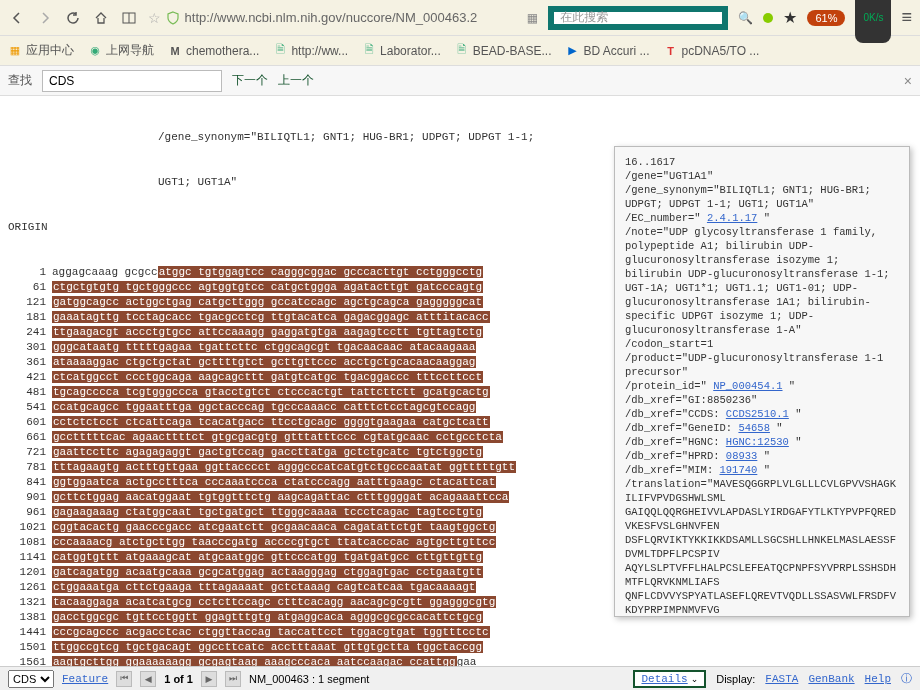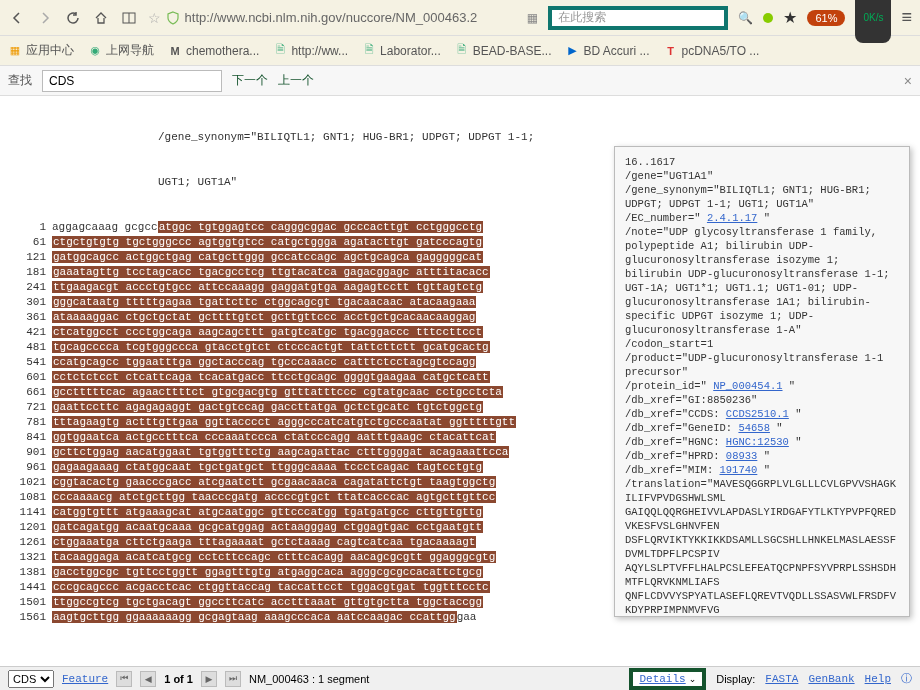--- a/index.html
+++ b/index.html
@@ -2,21 +2,21 @@
 <html><head>
 <meta charset="utf-8">
 <style>
   * { margin: 0; padding: 0; box-sizing: border-box; }
   body { font-family: Arial, sans-serif; font-size: 12px; background: #f5f2e3; width: 920px; height: 690px; overflow: hidden; }
   
   .toolbar { height: 36px; display: flex; align-items: center; padding: 0 8px; gap: 10px; border-bottom: 1px solid #ddd; background: #f5f2e3; }
   .nav-btn { width: 18px; height: 18px; display: flex; align-items: center; justify-content: center; cursor: pointer; color: #555; }
   .url-bar { flex: 1; display: flex; align-items: center; gap: 6px; height: 26px; }
   .url-text { flex: 1; color: #666; font-size: 13px; }
-  .search-box { width: 180px; height: 24px; padding: 0 6px; border: 4px solid #0f766e; background: #fff; color: #999; font-size: 12px; display: flex; align-items: center; }
+  .search-box { width: 180px; height: 24px; padding: 0 6px; border: 6px solid #0f766e; background: #fff; color: #999; font-size: 12px; display: flex; align-items: center; }
   .badge { background: #c2410c; color: #fff; border-radius: 12px; padding: 2px 8px; font-size: 11px; }
   .speed { background: #333; color: #0a5; border-radius: 8px; padding: 20px 8px; font-size: 10px; }
   .green-dot { width: 10px; height: 10px; background: #8c0; border-radius: 50%; }
   .menu-icon { font-size: 18px; color: #555; }
   
   .bookmarks { height: 30px; display: flex; align-items: center; padding: 0 8px; gap: 14px; border-bottom: 1px solid #ddd; font-size: 12px; }
   .bm-item { display: flex; align-items: center; gap: 4px; color: #555; cursor: pointer; }
   .bm-icon { width: 14px; height: 14px; display: inline-flex; align-items: center; justify-content: center; font-size: 11px; }
   
   .findbar { height: 30px; display: flex; align-items: center; padding: 0 8px; gap: 10px; border-bottom: 1px solid #ddd; background: #f7f7f7; }
@@ -35,21 +35,21 @@
   .hl { background: #8b4830; color: #fff; padding: 0 1px; }
   
   .feature-panel { position: absolute; right: 10px; top: 50px; width: 296px; height: 471px; background: #f7f7f7; border: 1px solid #bbb; box-shadow: 2px 2px 6px rgba(0,0,0,0.25); padding: 8px 10px; font-family: "Courier New", monospace; font-size: 10.5px; line-height: 14px; overflow: hidden; color: #333; margin-left: 32px; }
   .feature-panel a { color: #36c; text-decoration: underline; }
   
   .bottombar { height: 24px; display: flex; align-items: center; padding: 0 8px; gap: 8px; background: #f0f0f0; border-top: 1px solid #ccc; font-size: 11px; }
   .bb-select { height: 18px; font-size: 11px; }
   .bb-link { color: #36c; text-decoration: underline; cursor: pointer; font-family: Liberation Mono, monospace; }
   .bb-nav { width: 16px; height: 16px; background: #ddd; border: 1px solid #bbb; display: inline-flex; align-items: center; justify-content: center; cursor: pointer; font-size: 9px; color: #666; }
   .bb-right { margin-left: auto; display: flex; align-items: center; gap: 10px; }
-  .details-btn { border: 4px solid #14532d; padding: 1px 6px; background: #fff; display: inline-flex; align-items: center; gap: 3px; }
+  .details-btn { border: 2px solid #14532d; padding: 1px 6px; background: #fff; display: inline-flex; align-items: center; gap: 3px; }
   
   svg { display: block; }
 </style>
 </head>
 <body>
 
 <div class="toolbar">
   <div class="nav-btn">
       <svg width="12" height="12" viewBox="0 0 12 12">
         <path d="M8 1 L3 6 L8 11" stroke="#555" stroke-width="1.5" fill="none"></path>
@@ -138,20 +138,21 @@
   <input class="find-input" value="CDS" style="">
   <span class="find-nav">下一个</span>
   <span class="find-nav">上一个</span>
   <span class="find-close">×</span>
 </div>
 
 <div class="content-area">
   <div class="genbank">
     <div style="padding-left:150px">/gene_synonym="BILIQTL1; GNT1; HUG-BR1; UDPGT; UDPGT 1-1;</div>
     <div style="padding-left:150px">UGT1; UGT1A"</div>
+    <div class="origin-label">ORIGIN</div>
     <div id="seq-container"><div class="seq-row"><span class="seq-num">1</span><span class="seq-text"><span>aggagcaaag gcgcc</span><span class="hl">atggc tgtggagtcc cagggcggac gcccacttgt cctgggcctg</span></span></div><div class="seq-row"><span class="seq-num">61</span><span class="seq-text"><span class="hl">ctgctgtgtg tgctgggccc agtggtgtcc catgctggga agatacttgt gatcccagtg</span></span></div><div class="seq-row"><span class="seq-num">121</span><span class="seq-text"><span class="hl">gatggcagcc actggctgag catgcttggg gccatccagc agctgcagca gagggggcat</span></span></div><div class="seq-row"><span class="seq-num">181</span><span class="seq-text"><span class="hl">gaaatagttg tcctagcacc tgacgcctcg ttgtacatca gagacggagc atttitacacc</span></span></div><div class="seq-row"><span class="seq-num">241</span><span class="seq-text"><span class="hl">ttgaagacgt accctgtgcc attccaaagg gaggatgtga aagagtcctt tgttagtctg</span></span></div><div class="seq-row"><span class="seq-num">301</span><span class="seq-text"><span class="hl">gggcataatg tttttgagaa tgattcttc ctggcagcgt tgacaacaac atacaagaaa</span></span></div><div class="seq-row"><span class="seq-num">361</span><span class="seq-text"><span class="hl">ataaaaggac ctgctgctat gcttttgtct gcttgttccc acctgctgcacaacaaggag</span></span></div><div class="seq-row"><span class="seq-num">421</span><span class="seq-text"><span class="hl">ctcatggcct ccctggcaga aagcagcttt gatgtcatgc tgacggaccc tttccttcct</span></span></div><div class="seq-row"><span class="seq-num">481</span><span class="seq-text"><span class="hl">tgcagcccca tcgtgggccca gtacctgtct ctcccactgt tattcttctt gcatgcactg</span></span></div><div class="seq-row"><span class="seq-num">541</span><span class="seq-text"><span class="hl">ccatgcagcc tggaatttga ggctacccag tgcccaaacc catttctcctagcgtccagg</span></span></div><div class="seq-row"><span class="seq-num">601</span><span class="seq-text"><span class="hl">cctctctcct ctcattcaga tcacatgacc ttcctgcagc ggggtgaagaa catgctcatt</span></span></div><div class="seq-row"><span class="seq-num">661</span><span class="seq-text"><span class="hl">gcctttttcac agaacttttct gtgcgacgtg gtttatttccc cgtatgcaac cctgcctcta</span></span></div><div class="seq-row"><span class="seq-num">721</span><span class="seq-text"><span class="hl">gaattccttc agagagaggt gactgtccag gaccttatga gctctgcatc tgtctggctg</span></span></div><div class="seq-row"><span class="seq-num">781</span><span class="seq-text"><span class="hl">tttagaagtg actttgttgaa ggttacccct agggcccatcatgtctgcccaatat ggtttttgtt</span></span></div><div class="seq-row"><span class="seq-num">841</span><span class="seq-text"><span class="hl">ggtggaatca actgcctttca cccaaatccca ctatcccagg aatttgaagc ctacattcat</span></span></div><div class="seq-row"><span class="seq-num">901</span><span class="seq-text"><span class="hl">gcttctggag aacatggaat tgtggtttctg aagcagattac ctttggggat acagaaattcca</span></span></div><div class="seq-row"><span class="seq-num">961</span><span class="seq-text"><span class="hl">gagaagaaag ctatggcaat tgctgatgct ttgggcaaaa tccctcagac tagtcctgtg</span></span></div><div class="seq-row"><span class="seq-num">1021</span><span class="seq-text"><span class="hl">cggtacactg gaacccgacc atcgaatctt gcgaacaaca cagatattctgt taagtggctg</span></span></div><div class="seq-row"><span class="seq-num">1081</span><span class="seq-text"><span class="hl">cccaaaacg atctgcttgg taacccgatg accccgtgct ttatcacccac agtgcttgttcc</span></span></div><div class="seq-row"><span class="seq-num">1141</span><span class="seq-text"><span class="hl">catggtgttt atgaaagcat atgcaatggc gttcccatgg tgatgatgcc cttgttgttg</span></span></div><div class="seq-row"><span class="seq-num">1201</span><span class="seq-text"><span class="hl">gatcagatgg acaatgcaaa gcgcatggag actaagggag ctggagtgac cctgaatgtt</span></span></div><div class="seq-row"><span class="seq-num">1261</span><span class="seq-text"><span class="hl">ctggaaatga cttctgaaga tttagaaaat gctctaaag cagtcatcaa tgacaaaagt</span></span></div><div class="seq-row"><span class="seq-num">1321</span><span class="seq-text"><span class="hl">tacaaggaga acatcatgcg cctcttccagc ctttcacagg aacagcgcgtt ggagggcgtg</span></span></div><div class="seq-row"><span class="seq-num">1381</span><span class="seq-text"><span class="hl">gacctggcgc tgttcctggtt ggagtttgtg atgaggcaca agggcgcgccacattctgcg</span></span></div><div class="seq-row"><span class="seq-num">1441</span><span class="seq-text"><span class="hl">cccgcagccc acgacctcac ctggttaccag taccattcct tggacgtgat tggtttcctc</span></span></div><div class="seq-row"><span class="seq-num">1501</span><span class="seq-text"><span class="hl">ttggccgtcg tgctgacagt ggccttcatc acctttaaat gttgtgctta tggctaccgg</span></span></div><div class="seq-row"><span class="seq-num">1561</span><span class="seq-text"><span class="hl">aagtgcttgg ggaaaaaagg gcgagtaag aaagcccaca aatccaagac ccattgg</span><span>gaa</span></span></div></div>
   </div>
 
   <div class="feature-panel">
     <div>16..1617</div>
     <div>/gene="UGT1A1"</div>
     <div style="word-wrap:break-word;white-space:normal">/gene_synonym="BILIQTL1; GNT1; HUG-BR1; UDPGT; UDPGT 1-1; UGT1; UGT1A"</div>
     <div><span>/EC_number=" </span><a>2.4.1.17</a><span> "</span></div>
     <div style="word-wrap:break-word;white-space:normal">/note="UDP glycosyltransferase 1 family, polypeptide A1; bilirubin UDP-glucuronosyltransferase isozyme 1; bilirubin UDP-glucuronosyltransferase 1-1; UGT-1A; UGT1*1; UGT1.1; UGT1-01; UDP-glucuronosyltransferase 1A1; bilirubin-specific UDPGT isozyme 1; UDP-glucuronosyltransferase 1-A"</div>
     <div>/codon_start=1</div>

